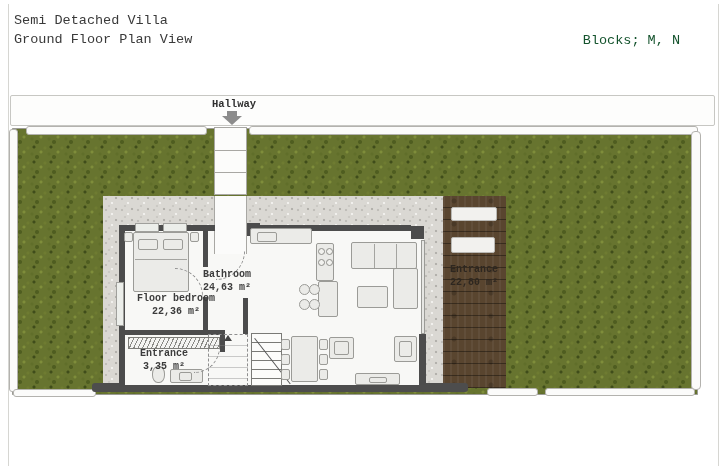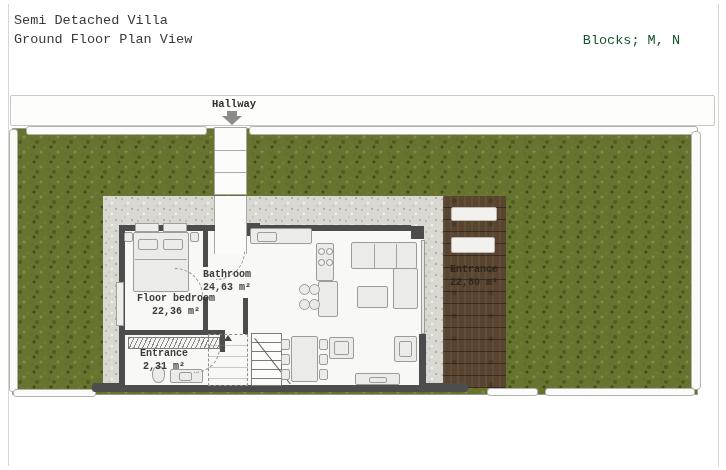--- a/index.html
+++ b/index.html
@@ -215,21 +215,21 @@
   <div class="room-label" style="left:126px;top:292px;width:100px;">
     <span>Floor bedroom</span>
     <span>22,36 m²</span>
   </div>
   <div class="room-label" style="left:198px;top:268px;width:58px;">
     <span>Bathroom</span>
     <span>24,63 m²</span>
   </div>
   <div class="room-label" style="left:130px;top:347px;width:68px;">
     <span>Entrance</span>
-    <span>2,31 m²</span>
+    <span>3,35 m²</span>
   </div>
   <div class="room-label" style="left:299px;top:310px;width:118px;">
   </div>
   <div class="room-label lbl-terrace" style="left:444px;top:263px;width:60px;">
     <span>Entrance</span>
     <span>22,80 m²</span>
   </div>
 
 
 </div>

